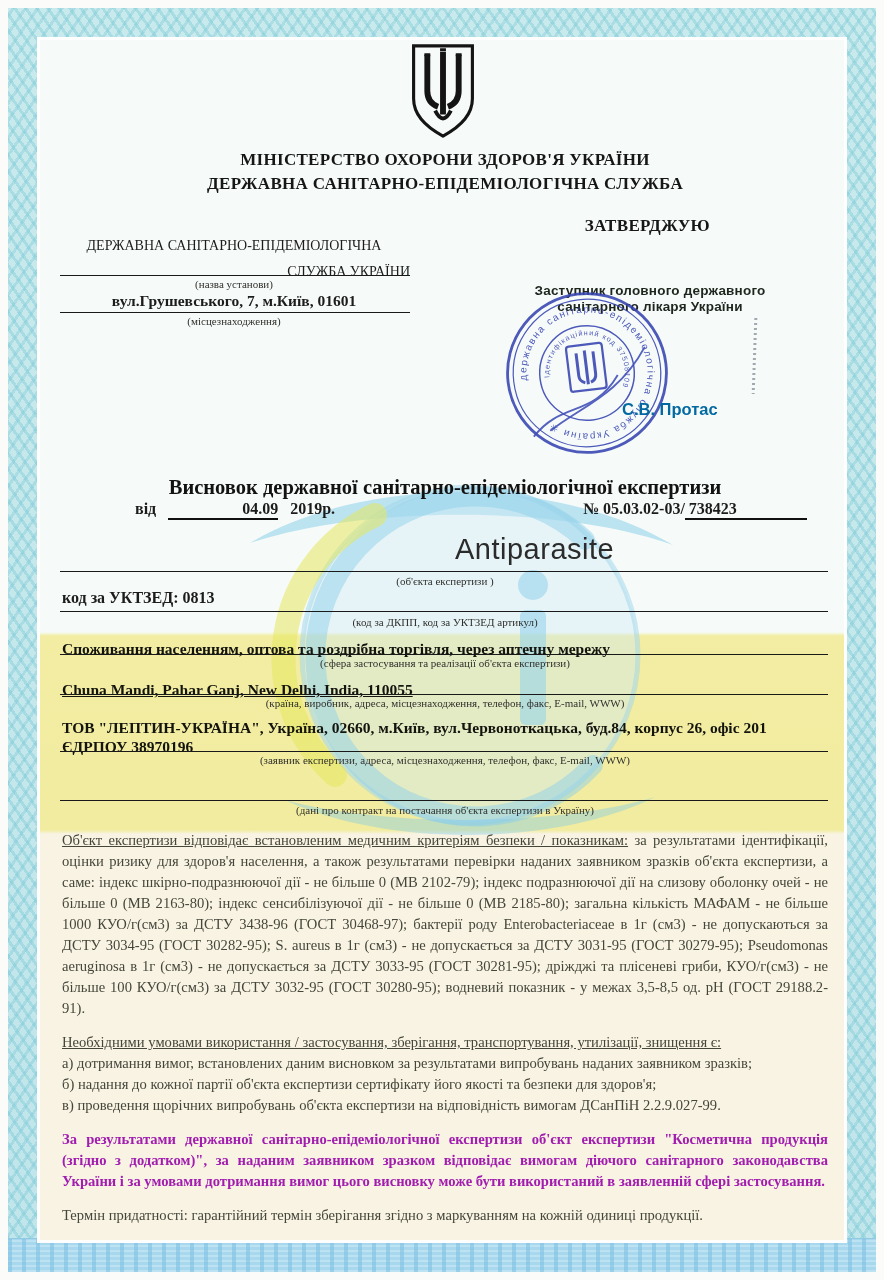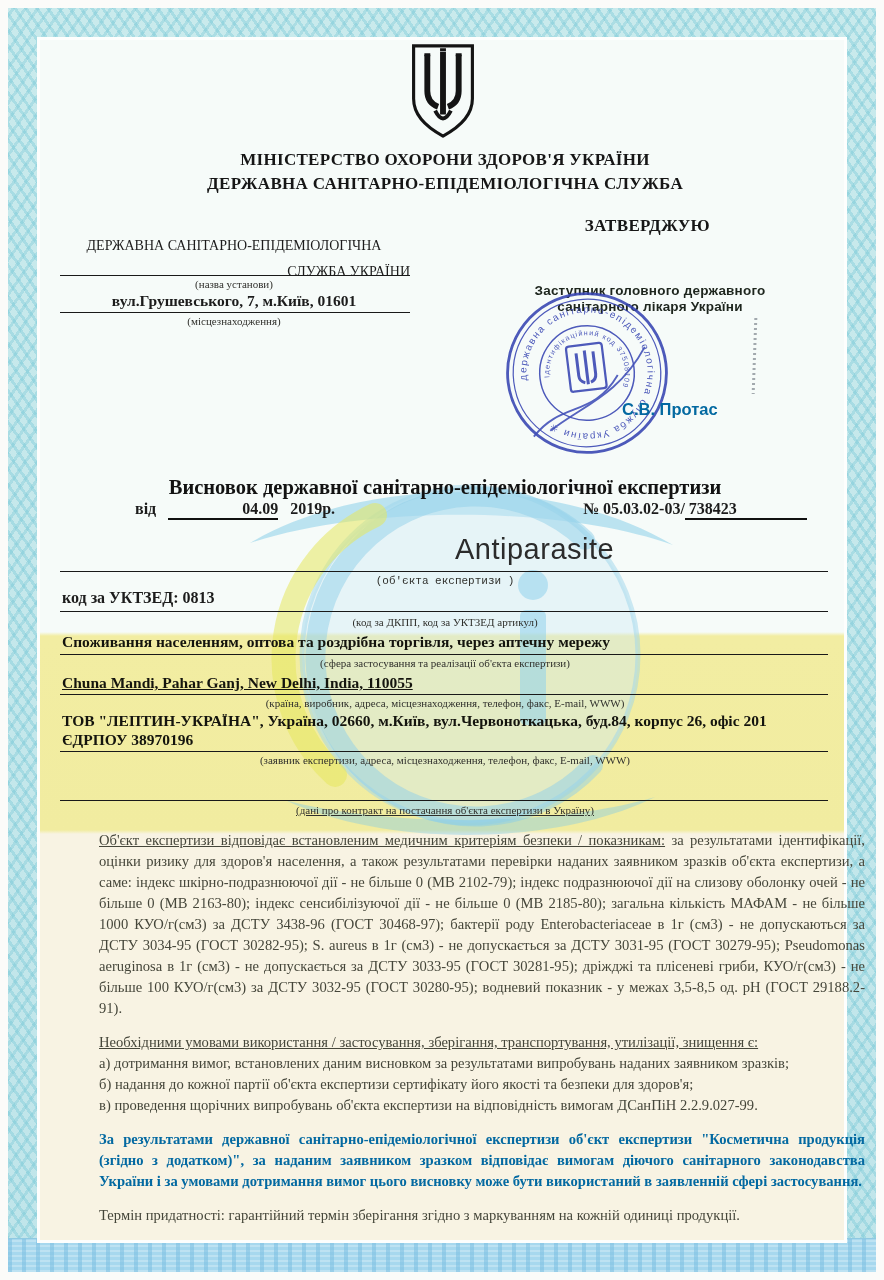--- a/index.html
+++ b/index.html
@@ -23,33 +23,33 @@
       #f8f3e3 794px,#f8f3e3 100%);
     box-shadow:0 0 0 3px #fdfefd;}
   .watermark{position:absolute;left:225px;top:445px;width:470px;height:410px;}
   .content{position:absolute;left:0;top:0;width:828px;height:1280px;}
   .abs{position:absolute;}
   .ctr{left:60px;width:770px;text-align:center;}
   .b{font-weight:bold;}
   .hline{font-size:17px;font-weight:bold;letter-spacing:.3px;color:#161616;}
   .cap{font-size:11px;color:#30302c;}
   .rule{position:absolute;height:0;border-top:1.7px solid #191919;}
-  .field{font-weight:bold;font-size:15.5px;color:#14140e;}
+  .field{font-weight:bold;font-size:15.5px;color:#14140e;margin-top:7px;}
   .sans{font-family:"Liberation Sans","DejaVu Sans",sans-serif;}
   .appr-title{font-size:13.5px;font-weight:bold;color:#1d251d;letter-spacing:.2px;}
   .slot{display:inline-block;border-bottom:2px solid #111;text-align:center;font-weight:bold;}
   .stamp{position:absolute;left:500px;top:286px;width:174px;height:174px;transform:rotate(-7deg);opacity:.88;}
   .micro{position:absolute;left:753px;top:318px;width:3px;height:76px;opacity:.55;
     background:repeating-linear-gradient(180deg,#5d6570 0 2px,rgba(0,0,0,0) 2px 5px);transform:rotate(2deg);}
   .bodytext{position:absolute;left:62px;top:830px;width:766px;font-size:14.6px;line-height:21px;
-    color:#45463a;text-align:justify;margin-left:37px;}
+    color:#45463a;text-align:justify;}
   .bodytext .u{text-decoration:underline;}
   .bodytext p{margin:0 0 0 0;}
   .bodytext .gap{margin-top:13px;}
-  .p3{font-weight:bold;color:#0369a1;}
+  .p3{font-weight:bold;color:#a21caf;}
   .obj-name{font-size:29px;color:#2b2b2b;letter-spacing:.5px;}
 </style>
 </head>
 <body>
 
 <div class="page">
   <div class="frame"></div>
   <div class="frame-bottom"></div>
   <div class="inner"></div>
 
@@ -129,41 +129,41 @@
       <span>від</span>
       <span class="slot" style="width:110px;margin:0 8px;text-align:right;">04.09</span>
       <span>2019р.</span>
     </div>
     <div class="abs b" style="left:583px;top:500px;font-size:16px;">
       <span>№ 05.03.02-03/</span><span class="slot" style="width:118px;text-align:left;padding-left:4px;">738423</span>
     </div>
 
     <div class="abs sans obj-name" style="left:455px;top:533px;">Antiparasite</div>
     <div class="rule" style="left:60px;top:571px;width:768px;"></div>
-    <div class="abs ctr cap" style="top:575px;font-family:Liberation Mono, monospace;">(об'єкта експертизи )</div>
+    <div class="abs ctr cap" style="top:575px;">(об'єкта експертизи )</div>
 
     <div class="abs b" style="left:62px;top:589px;font-size:16px;">код за УКТЗЕД: 0813</div>
     <div class="rule" style="left:60px;top:611px;width:768px;"></div>
     <div class="abs ctr cap" style="top:616px;">(код за ДКПП, код за УКТЗЕД артикул)</div>
 
     <div class="abs field" style="left:62px;top:633px;">Споживання населенням, оптова та роздрібна торгівля, через аптечну мережу</div>
     <div class="rule" style="left:60px;top:654px;width:768px;"></div>
     <div class="abs ctr cap" style="top:657px;">(сфера застосування та реалізації об'єкта експертизи)</div>
 
     <div class="abs field" style="left:62px;top:674px;text-decoration:underline;">Chuna Mandi, Pahar Ganj, New Delhi, India, 110055</div>
     <div class="rule" style="left:60px;top:694px;width:768px;"></div>
     <div class="abs ctr cap" style="top:697px;">(країна, виробник, адреса,  місцезнаходження,  телефон, факс, E-mail, WWW)</div>
 
     <div class="abs field" style="left:62px;top:712px;width:766px;">ТОВ "ЛЕПТИН-УКРАЇНА", Україна, 02660, м.Київ, вул.Червоноткацька, буд.84, корпус 26, офіс 201</div>
     <div class="abs field" style="left:62px;top:731px;">ЄДРПОУ 38970196</div>
     <div class="rule" style="left:60px;top:751px;width:768px;"></div>
     <div class="abs ctr cap" style="top:754px;">(заявник експертизи, адреса,  місцезнаходження,  телефон, факс, E-mail, WWW)</div>
 
     <div class="rule" style="left:60px;top:800px;width:768px;"></div>
-    <div class="abs ctr cap" style="top:804px;text-decoration:underline;">(дані про контракт на постачання об'єкта експертизи в Україну)</div>
+    <div class="abs ctr cap" style="top:804px;">(дані про контракт на постачання об'єкта експертизи в Україну)</div>
 
     <div class="bodytext">
       <p><span class="u">Об'єкт експертизи відповідає встановленим медичним критеріям безпеки / показникам:</span><span> за результатами ідентифікації, оцінки ризику для здоров'я населення, а також результатами перевірки наданих заявником зразків об'єкта експертизи, а саме: індекс шкірно-подразнюючої дії - не більше 0 (МВ 2102-79); індекс подразнюючої дії на слизову оболонку очей - не більше 0 (МВ 2163-80); індекс сенсибілізуючої дії - не більше 0 (МВ 2185-80); загальна кількість МАФАМ - не більше 1000 КУО/г(см3) за ДСТУ 3438-96 (ГОСТ 30468-97); бактерії роду Enterobacteriaceae в 1г (см3) - не допускаються за ДСТУ 3034-95 (ГОСТ 30282-95); S. aureus в 1г (см3) - не допускається за ДСТУ 3031-95 (ГОСТ 30279-95); Pseudomonas aeruginosa в 1г (см3) - не допускається за ДСТУ 3033-95 (ГОСТ 30281-95); дріжджі та плісеневі гриби, КУО/г(см3) - не більше 100 КУО/г(см3) за ДСТУ 3032-95 (ГОСТ 30280-95); водневий показник - у межах 3,5-8,5 од. рН (ГОСТ 29188.2-91).</span></p>
       <p class="gap">
         <span class="u" style="display:block;">Необхідними умовами використання / застосування, зберігання, транспортування, утилізації, знищення є:</span>
         <span style="display:block;">а) дотримання вимог, встановлених даним висновком за результатами випробувань наданих заявником зразків;</span>
         <span style="display:block;">б) надання до кожної партії об'єкта експертизи сертифікату його якості та безпеки для здоров'я;</span>
         <span style="display:block;">в) проведення щорічних випробувань об'єкта експертизи на відповідність вимогам ДСанПіН 2.2.9.027-99.</span>
       </p>
       <p class="gap p3">За результатами державної санітарно-епідеміологічної експертизи об'єкт експертизи "Косметична продукція (згідно з додатком)", за наданим заявником зразком відповідає вимогам діючого санітарного законодавства України і за умовами дотримання вимог цього висновку може бути використаний в заявленній сфері застосування.</p>

